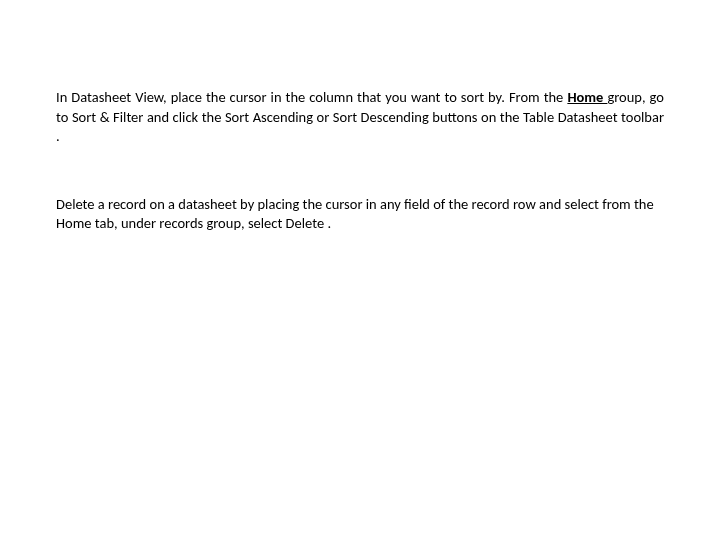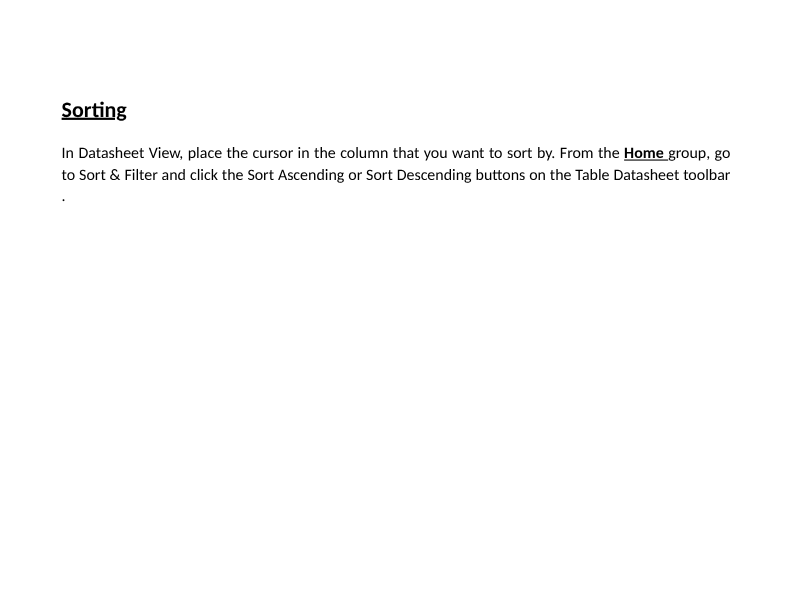--- a/index.html
+++ b/index.html
@@ -27,20 +27,22 @@
       text-align-last: left;
     }
     .para .b { font-weight: 400; }
     .para .bu { font-weight: 700; text-decoration: underline; }
     .word { display: inline; }
   </style>
 </head>
 <body>
 
 <div class="section">
-  <h2 class="heading">Sorting</h2>
   <p class="para justified">
     <span class="word">In </span><span class="b">Datasheet View</span><span class="word">, place the cursor in the column that you want to sort by. From the </span><span class="bu">Home </span><span class="word">group, go to </span><span class="b">Sort &amp; Filter </span><span class="word">and click the </span><span class="b">Sort Ascending </span><span class="word">or </span><span class="b">Sort Descending </span><span class="word">buttons on the </span><span class="b">Table Datasheet </span><span class="word">toolbar .</span>
   </p>
 </div>
 
 <div class="section">
+  <p class="para">
+    <span class="word">Delete a record on a datasheet by placing the cursor in any field of the record row and select from the </span><span class="b">Home </span><span class="word">tab, under records group, select </span><span class="b">Delete </span><span class="word">.</span>
+  </p>
 </div>
 
 </body></html>

